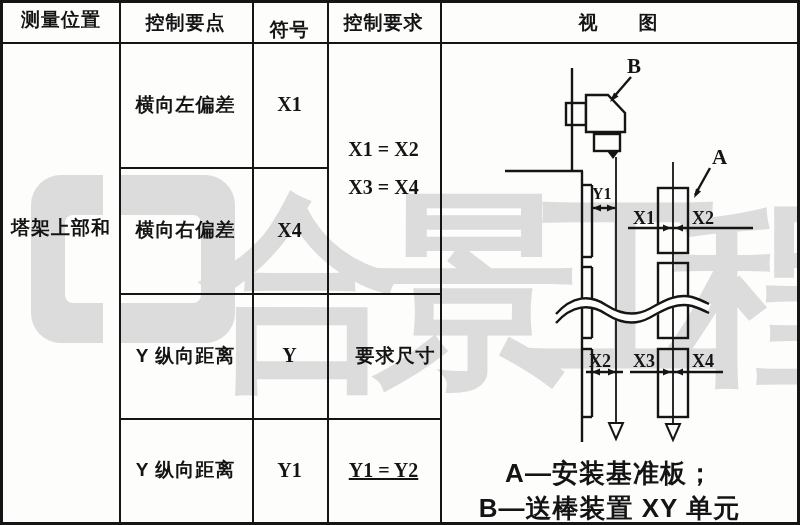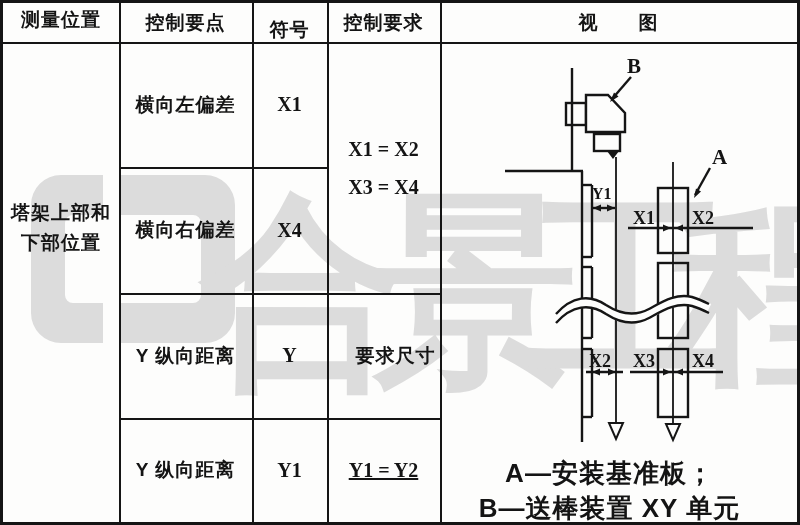--- a/index.html
+++ b/index.html
@@ -52,21 +52,20 @@
   <div class="hline" style="left:116px;top:415px;width:323px;"></div>
 
   <div class="cell" style="left:0;top:0;width:116px;height:34px;">测量位置</div>
   <div class="cell" style="left:116px;top:0;width:133px;height:39px;">控制要点</div>
   <div class="cell" style="left:249px;top:0;width:75px;height:53px;">符号</div>
   <div class="cell" style="left:324px;top:0;width:113px;height:39px;">控制要求</div>
   <div class="cell" style="left:437px;top:0;width:357px;height:39px;">视　　图</div>
 
   <div class="cell stack" style="left:0;top:39px;width:116px;height:372px;">
     <span class="ln">塔架上部和</span>
-    <span class="ln">下部位置</span>
   </div>
 
   <div class="cell" style="left:116px;top:39px;width:133px;height:125px;">横向左偏差</div>
   <div class="cell sym" style="left:249px;top:39px;width:75px;height:125px;">X1</div>
 
   <div class="cell" style="left:116px;top:164px;width:133px;height:126px;border-radius:12px;">横向右偏差</div>
   <div class="cell sym" style="left:249px;top:164px;width:75px;height:126px;">X4</div>
 
   <div class="cell sym stack" style="left:324px;top:39px;width:113px;height:251px;">
     <span class="lnw">X1 = X2</span>

